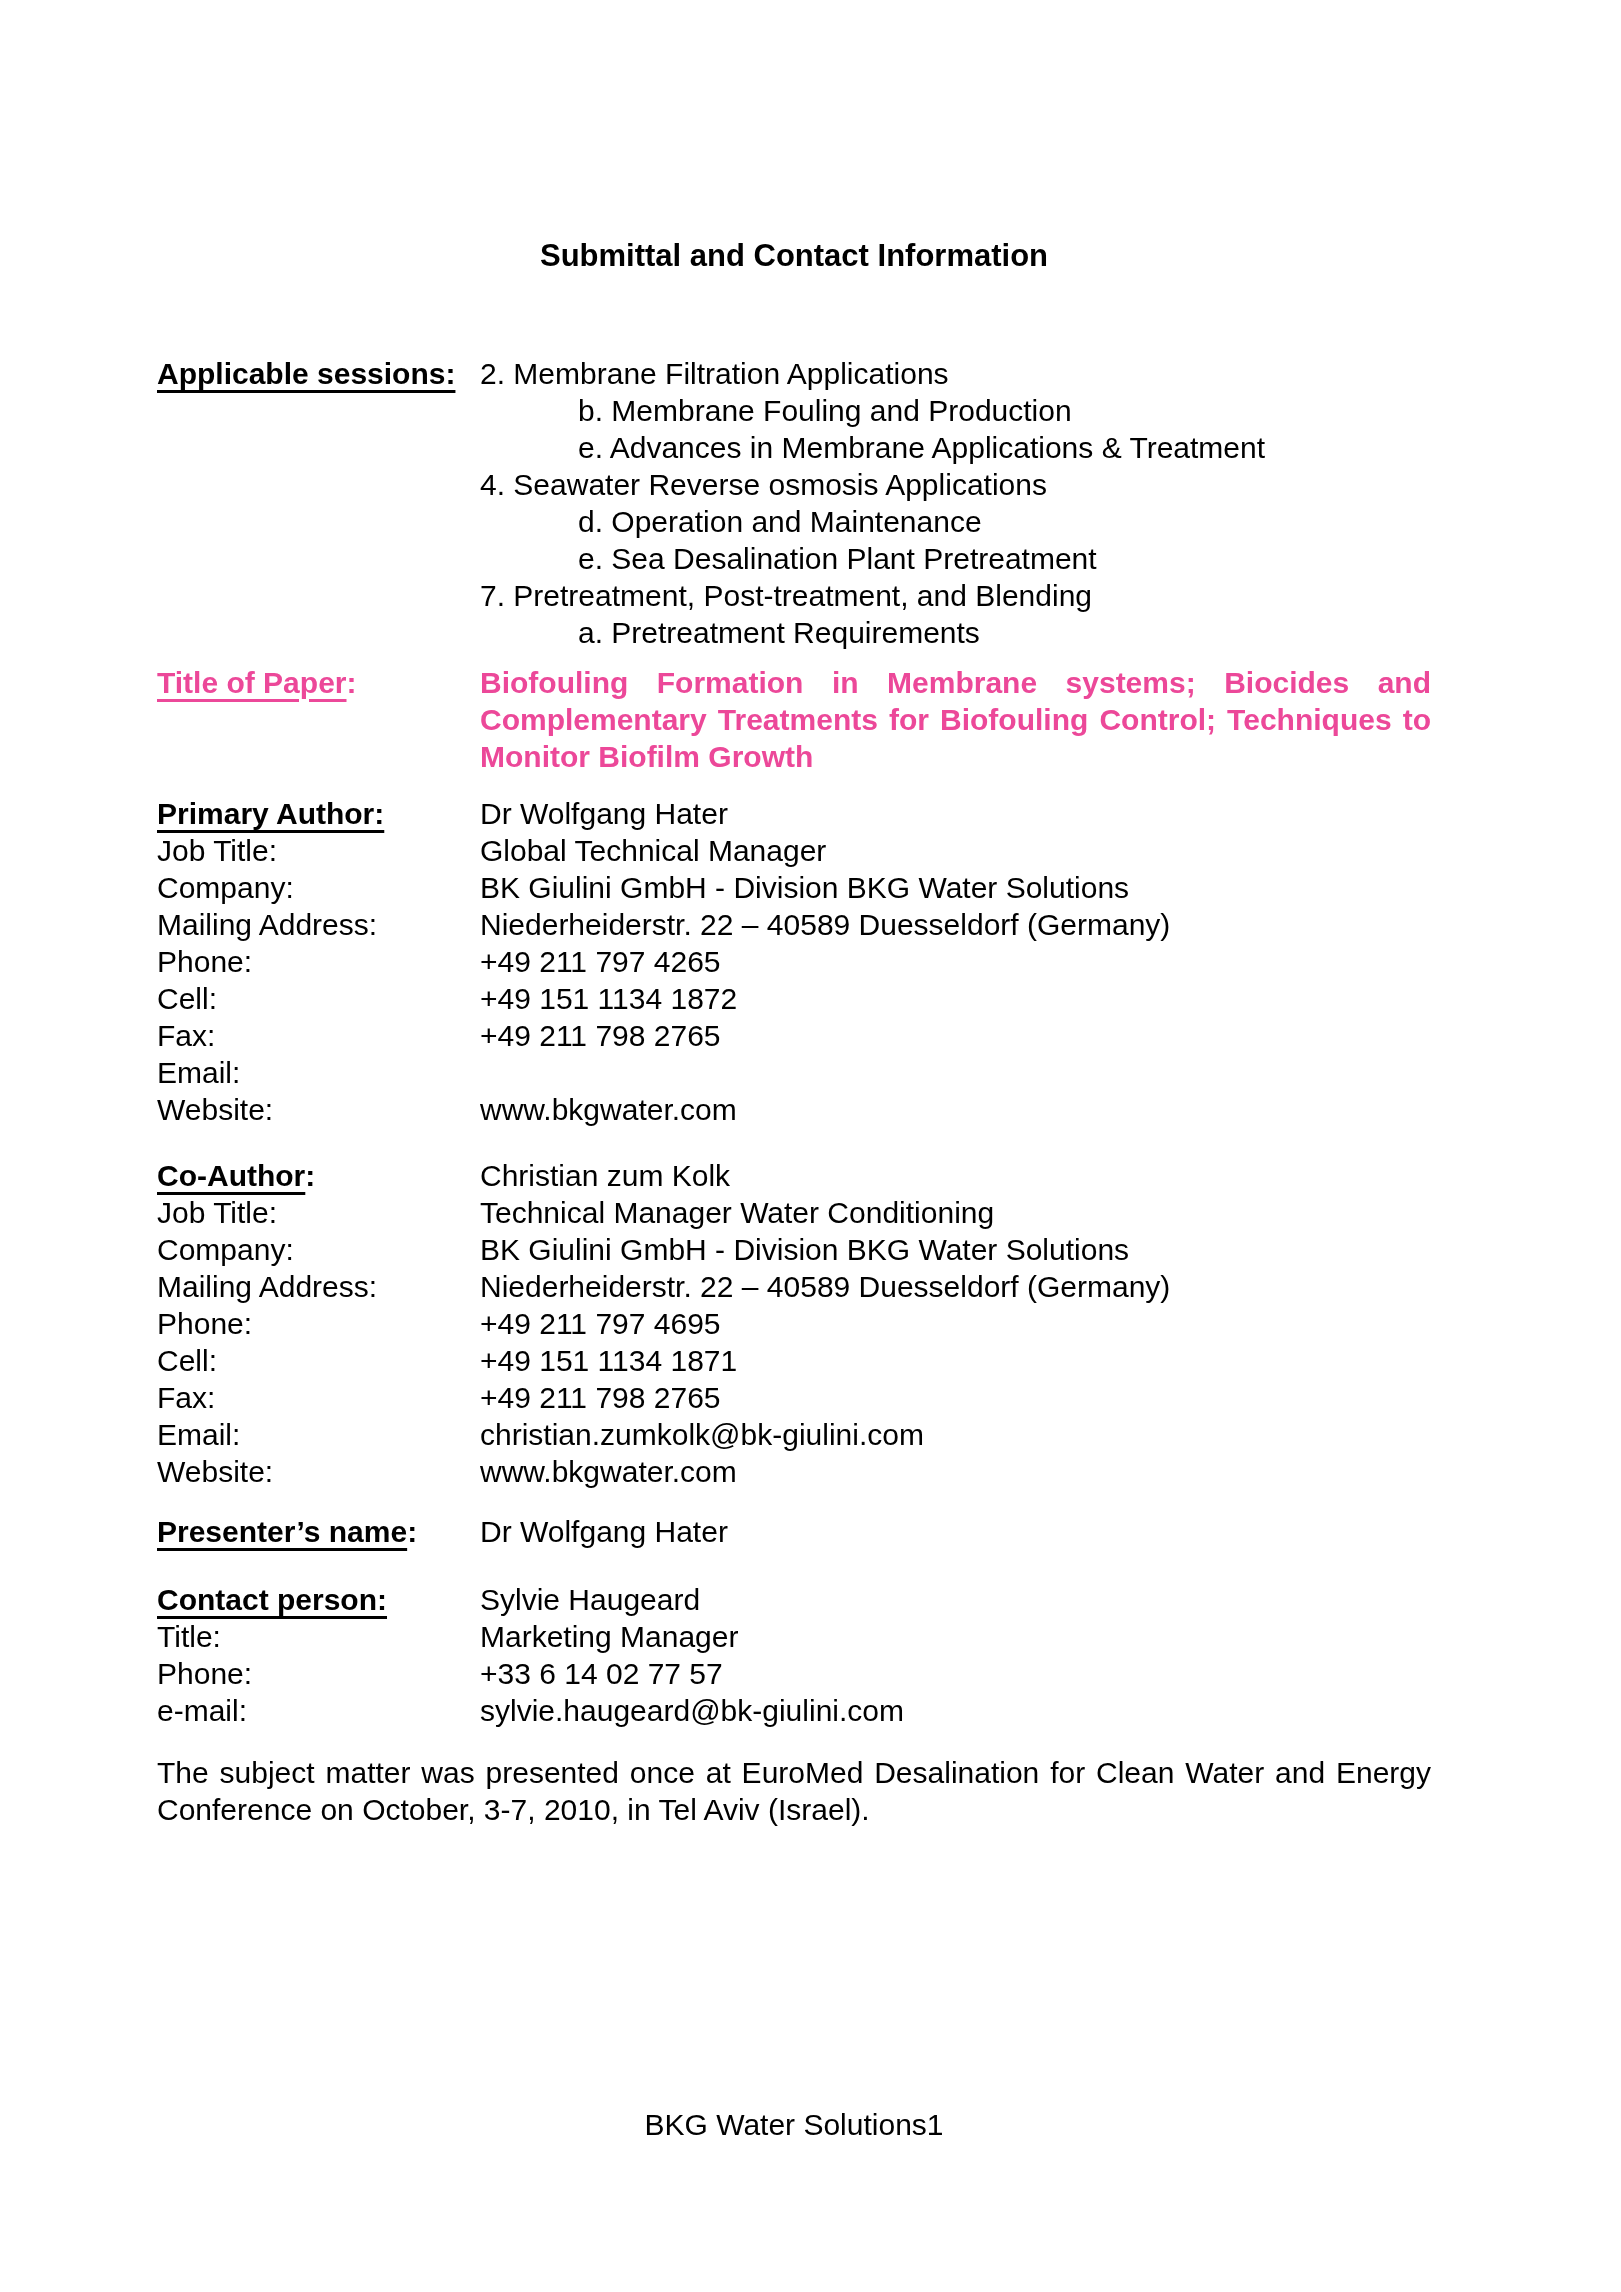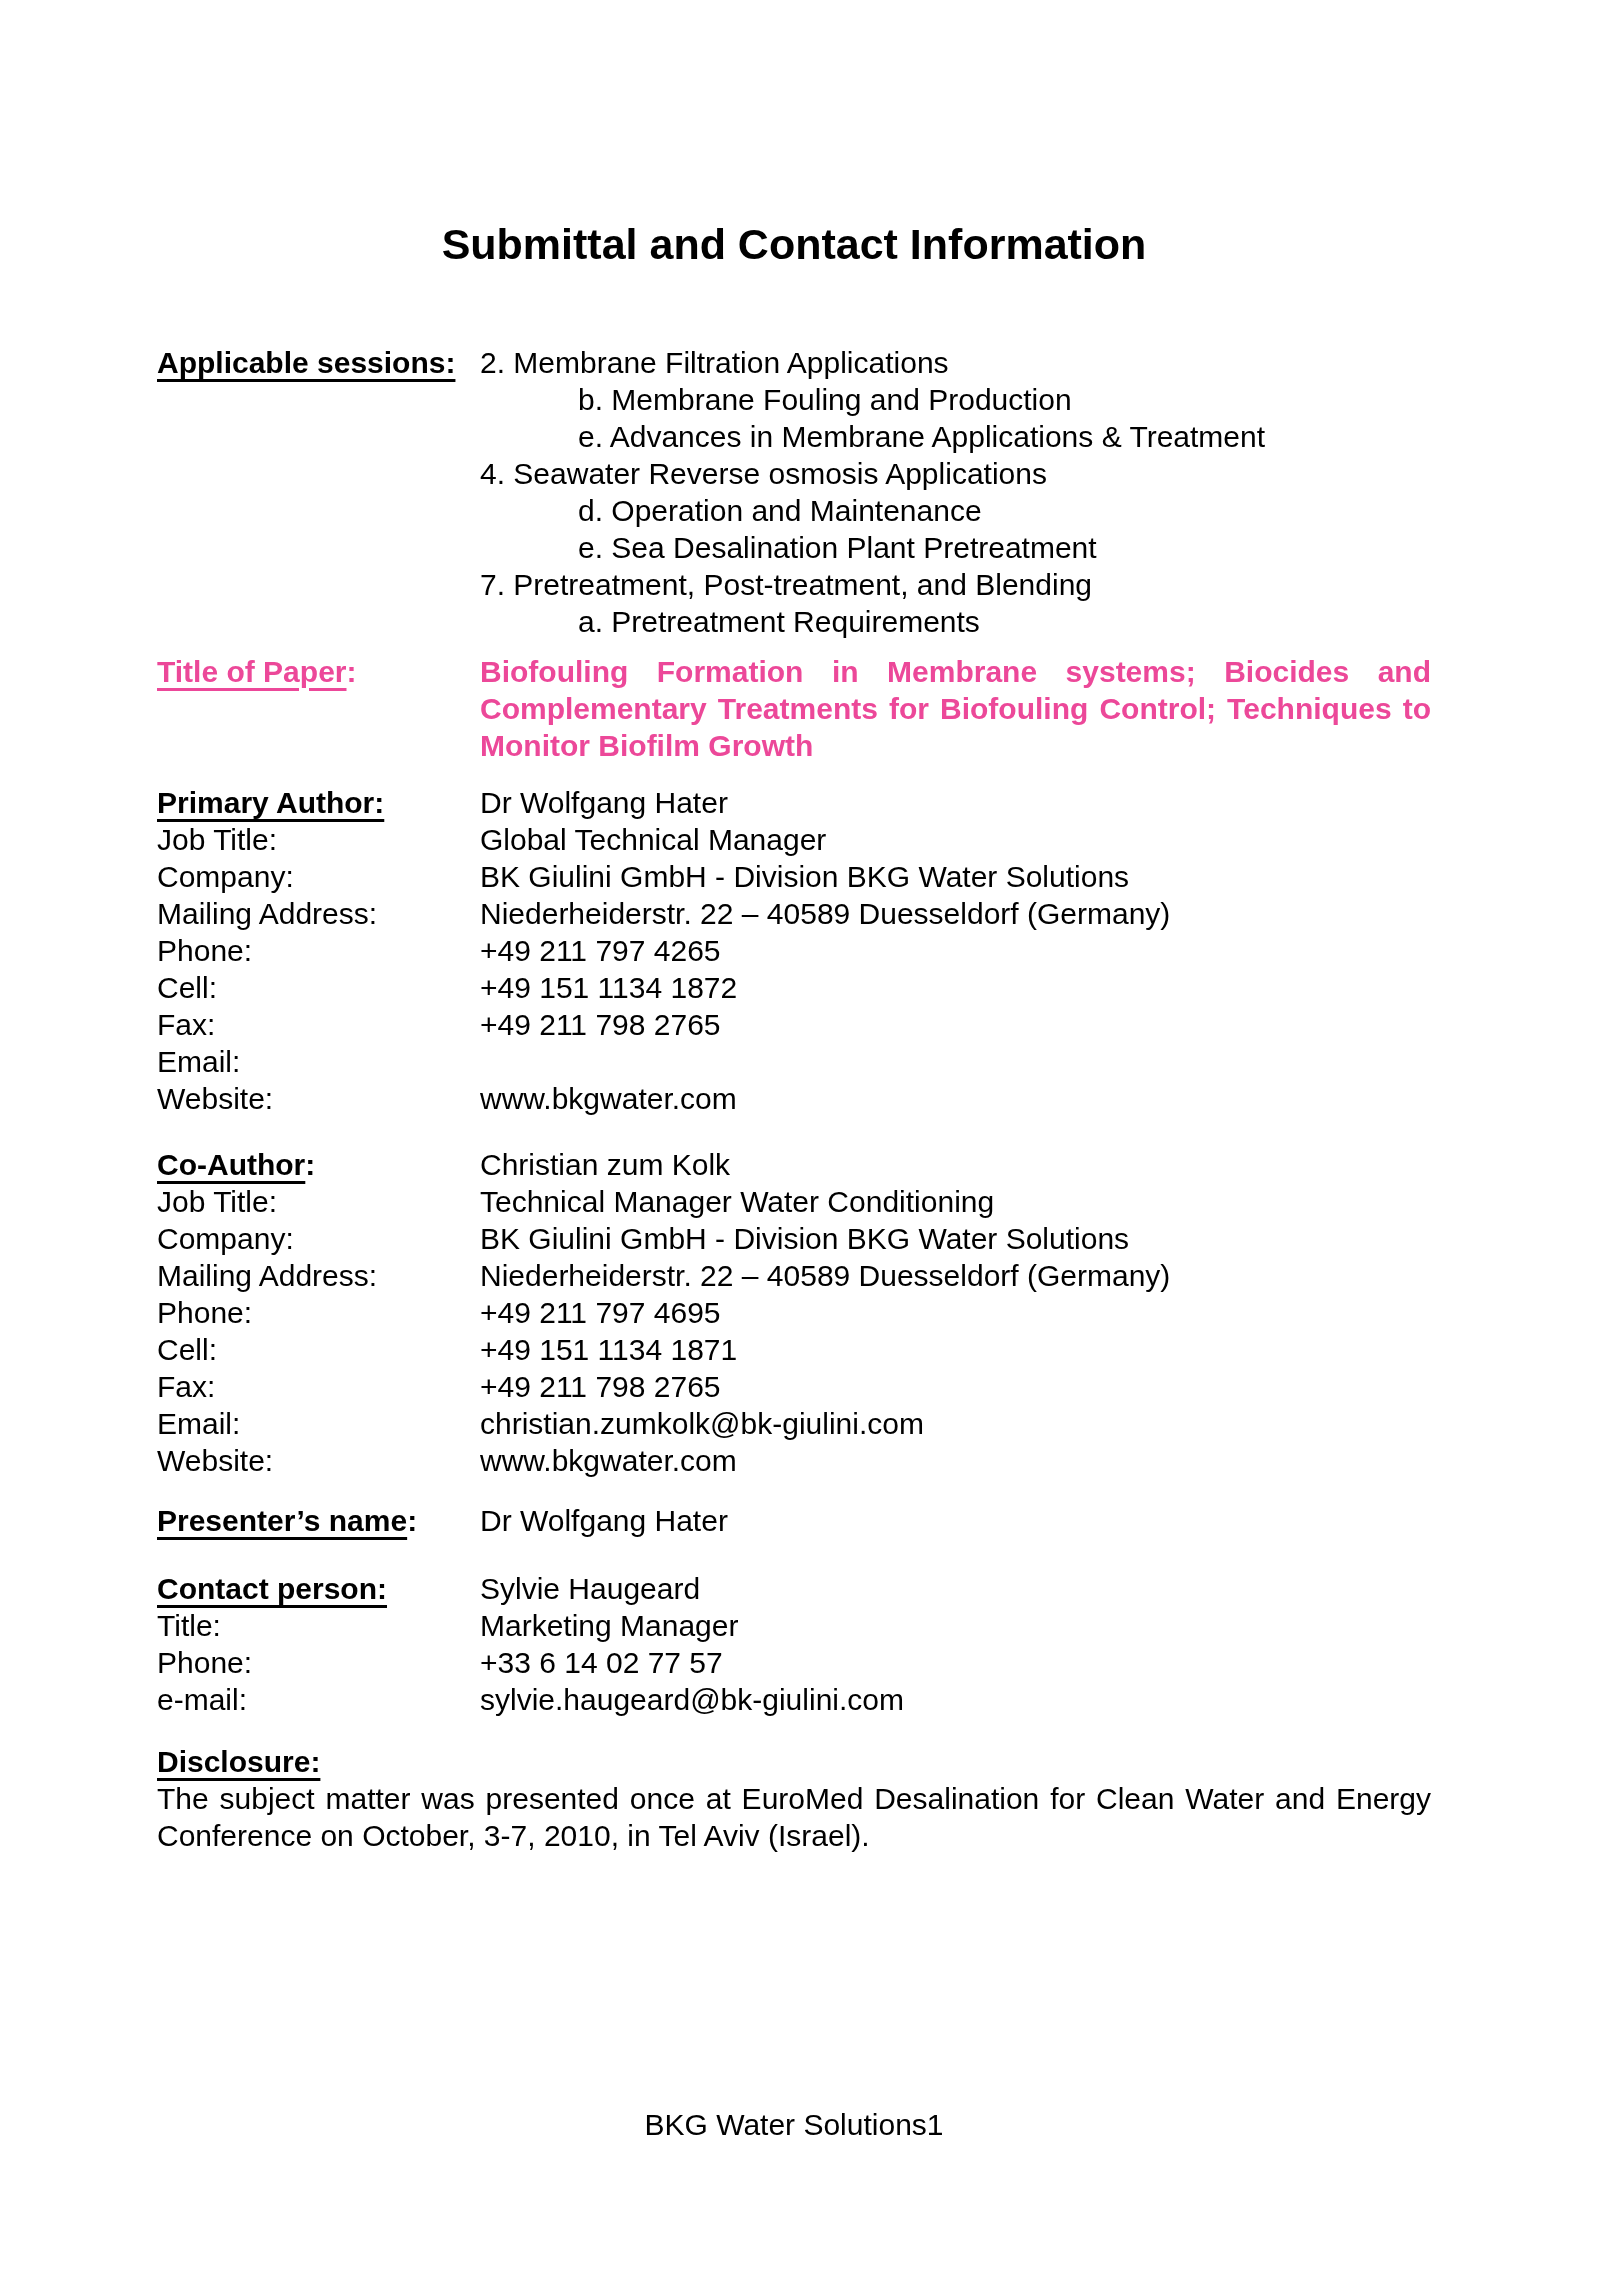--- a/index.html
+++ b/index.html
@@ -9,24 +9,24 @@
     height: 2293px;
     background: #ffffff;
     font-family: "Liberation Sans", "DejaVu Sans", sans-serif;
     font-size: 30px;
     line-height: 37px;
     color: #000000;
     overflow: hidden;
   }
   .content { position: absolute; left: 157px; top: 0; width: 1274px; }
   .doc-title {
-    margin: 7px;
+    margin: 18px;
     padding-top: 214px;
     text-align: center;
-    font-size: 43px;
+    font-size: 31px;
     line-height: 47px;
     font-weight: bold;
   }
   .row { display: flex; align-items: flex-start; }
   .col-label { flex: 0 0 323px; }
   .col-value { flex: 1 1 auto; min-width: 0; }
   .head { font-weight: bold; }
   .u {
     text-decoration: underline;
     text-decoration-thickness: 2.9px;
@@ -183,21 +183,20 @@
         <div class="col-label">Phone:</div>
         <div class="col-value">+33 6 14 02 77 57</div>
       </div>
       <div class="row">
         <div class="col-label">e-mail:</div>
         <div class="col-value">sylvie.haugeard@bk-giulini.com</div>
       </div>
     </div>
 
     <div class="section-disclosure">
-      <div><span class="head u">Disclosure:</span></div>
       <p class="disclosure-text">The subject matter was presented once at EuroMed Desalination for Clean Water and Energy Conference on October, 3-7, 2010, in Tel Aviv (Israel).</p>
     </div>
 
   </div>
 
   <div class="footer">
     <span>BKG Water Solutions</span>
     <span>1</span>
   </div>
 </div>

